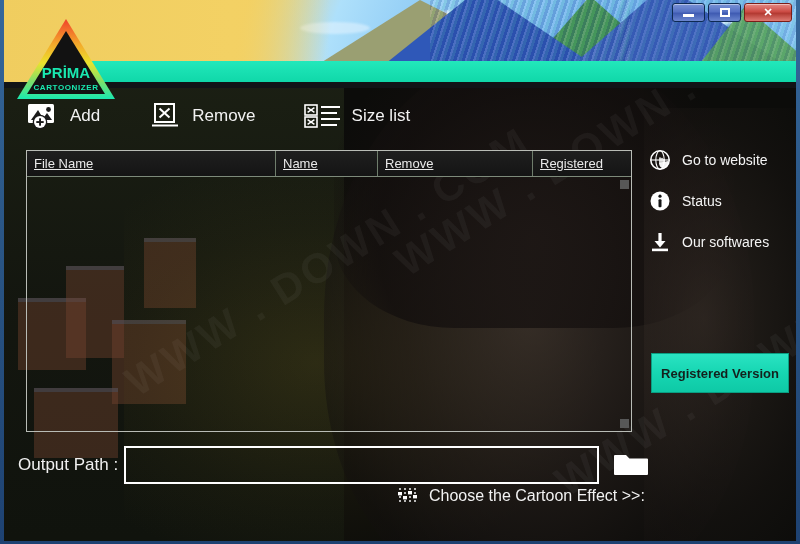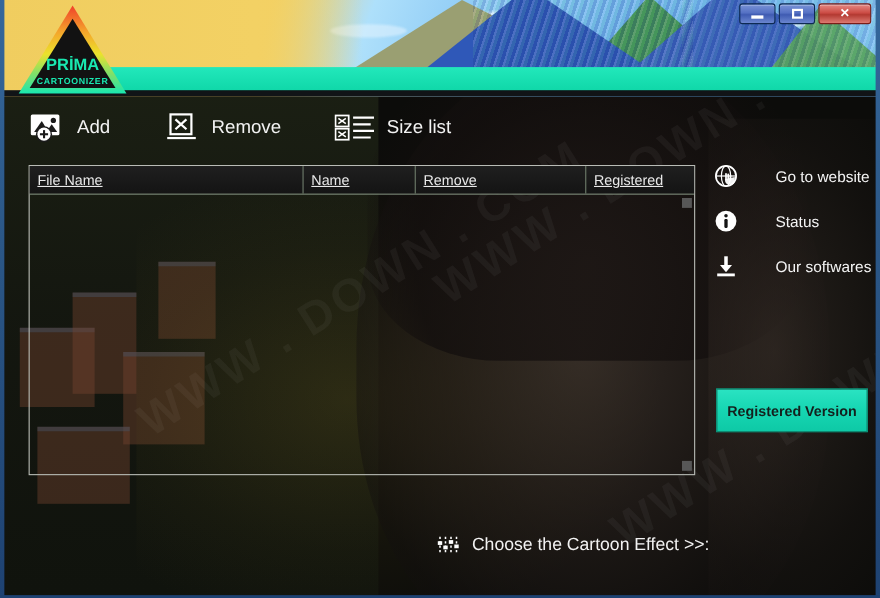--- a/index.html
+++ b/index.html
@@ -136,21 +136,21 @@
     position: absolute;
     left: 0; top: 0;
     width: 330px; height: 82px;
     background: linear-gradient(to right, #f0cd5f 0%, #f3d164 70%, rgba(243,209,100,0) 100%);
     z-index: 3;
   }
 
   
   .logo {
     position: absolute;
-    left: 14px; top: 2px;
+    left: 14px; top: 16px;
     width: 104px; height: 86px;
     z-index: 12;
   }
 
   
   .titlebar-btns {
     position: absolute;
     right: 8px; top: 3px;
     display: flex;
     gap: 3px;
@@ -323,21 +323,20 @@
   .side-menu {
     position: absolute;
     left: 648px; top: 60px;
     width: 146px;
   }
   .side-item {
     display: flex;
     align-items: center;
     margin-bottom: 17px;
     cursor: pointer;
-    gap: 23px;
   }
   .side-icon {
     width: 24px; height: 24px;
     display: flex; align-items: center; justify-content: center;
     margin-right: 10px;
   }
   .side-label {
     color: #f4f4f4;
     font-size: 14px;
     font-family: "Liberation Sans", sans-serif;
@@ -585,20 +584,31 @@
         </span>
         <span class="side-label">Our softwares</span>
       </div>
 
     </div>
 
     <div class="registered-btn">
       <span>Registered Version</span>
     </div>
 
+    <div class="output-row">
+      <span class="output-label">Output Path :</span>
+      <input class="output-input" type="text" value="" placeholder="" style="">
+      <span class="browse-btn">
+        <span>
+          <svg width="34" height="28" viewBox="0 0 34 28">
+            <path d="M1 6 h11 l3.4 3.6 H33 a1 1 0 0 1 1 1 V25 a1 1 0 0 1 -1 1 H1 a1 1 0 0 1 -1 -1 V7 a1 1 0 0 1 1 -1 z" fill="#ffffff"></path>
+          </svg>
+        </span>
+      </span>
+    </div>
 
     <div class="effect-row">
       <span class="effect-icon">
         <svg width="22" height="18" viewBox="0 0 22 18">
           <line x1="3" y1="1" x2="3" y2="17" stroke="#ffffff" stroke-width="1.4" stroke-dasharray="2 2"></line>
           <line x1="8" y1="1" x2="8" y2="17" stroke="#ffffff" stroke-width="1.4" stroke-dasharray="2 2"></line>
           <line x1="13" y1="1" x2="13" y2="17" stroke="#ffffff" stroke-width="1.4" stroke-dasharray="2 2"></line>
           <line x1="18" y1="1" x2="18" y2="17" stroke="#ffffff" stroke-width="1.4" stroke-dasharray="2 2"></line>
           <rect x="1" y="5" width="4" height="3.4" fill="#ffffff"></rect>
           <rect x="6" y="9" width="4" height="3.4" fill="#ffffff"></rect>

